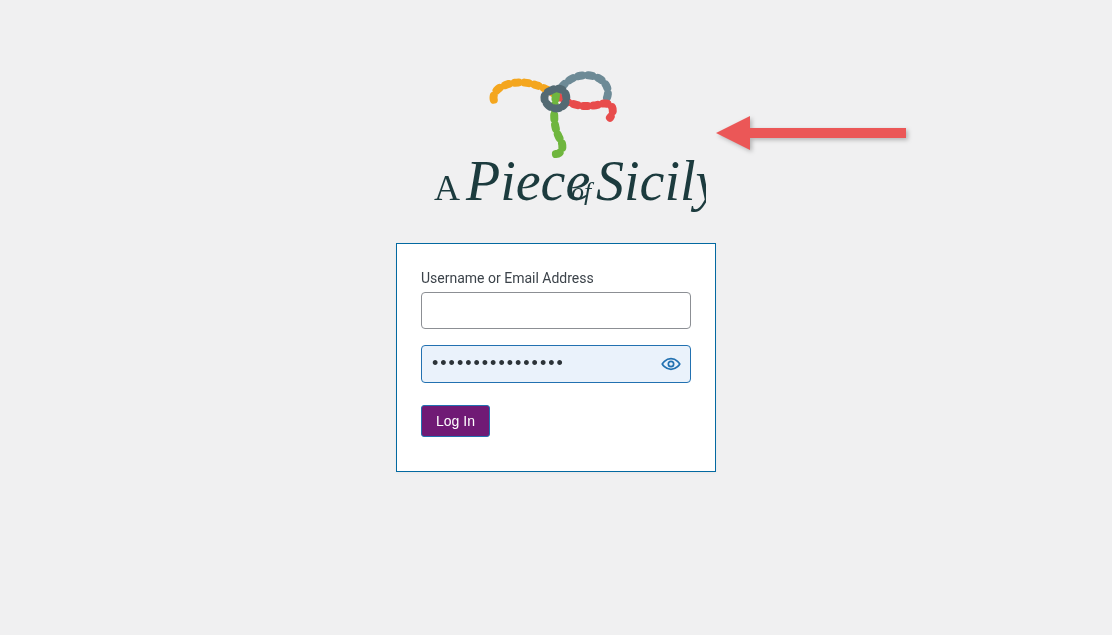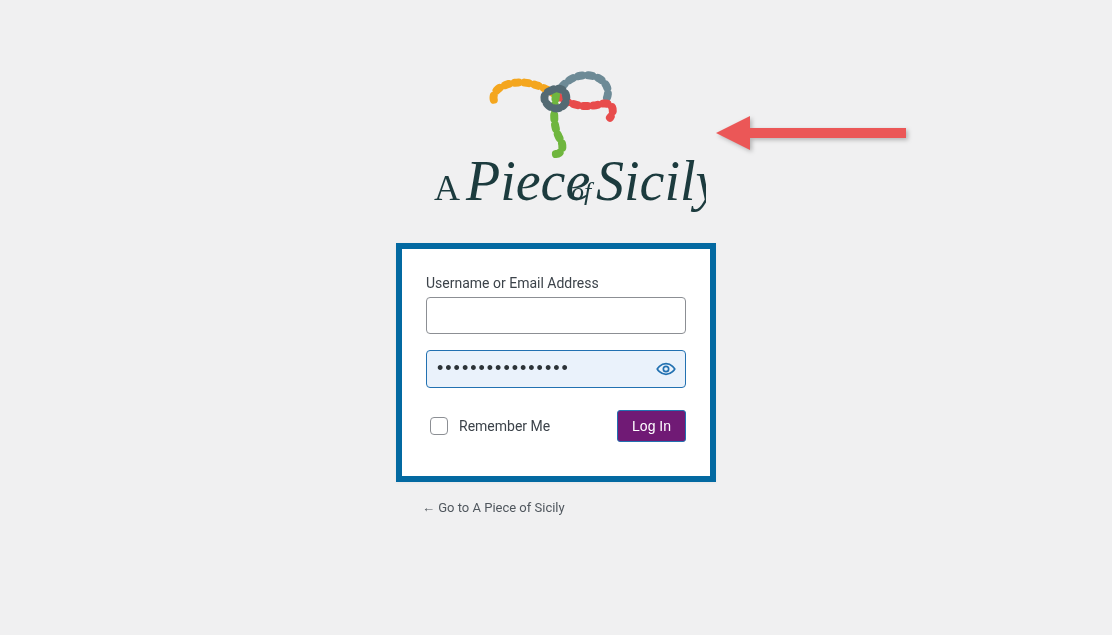--- a/index.html
+++ b/index.html
@@ -30,21 +30,21 @@
   }
 
   .logo-svg {
     width: 300px;
     height: 180px;
   }
 
   
   .login-card {
     background: #fff;
-    border: 6px solid #0369a1;
+    border: 1px solid #0369a1;
     box-shadow: 0 1px 3px rgba(0,0,0,.04);
     padding: 26px 24px 34px;
     box-sizing: border-box;
   }
 
   .field-block {
     margin-bottom: 16px;
   }
 
   .field-label {
@@ -198,32 +198,25 @@
         <button type="button" class="eye-btn">
           <svg width="22" height="22" viewBox="0 0 24 24">
             <path fill="none" stroke="#2271b1" stroke-width="2" d="M1.5 12S5 5.5 12 5.5 22.5 12 22.5 12 19 18.5 12 18.5 1.5 12 1.5 12Z"></path>
             <circle cx="12" cy="12" r="3.2" fill="none" stroke="#2271b1" stroke-width="2"></circle>
           </svg>
         </button>
       </div>
     </div>
 
     <div class="form-footer">
-      <label class="remember">
-        <input type="checkbox" style="">
-        <span>Remember Me</span>
-      </label>
       <button type="submit" class="login-btn">Log In</button>
     </div>
 
   </form>
 
-  <p class="back-link">
-    <a href="#">← Go to A Piece of Sicily</a>
-  </p>
 
 </div>
 
 <div class="arrow-annot">
   <svg width="200" height="50" viewBox="0 0 200 50">
     <line x1="190" y1="25" x2="30" y2="25" stroke="#eb5757" stroke-width="10"></line>
     <polygon points="0,25 34,8 34,42" fill="#eb5757"></polygon>
   </svg>
 </div>
 

